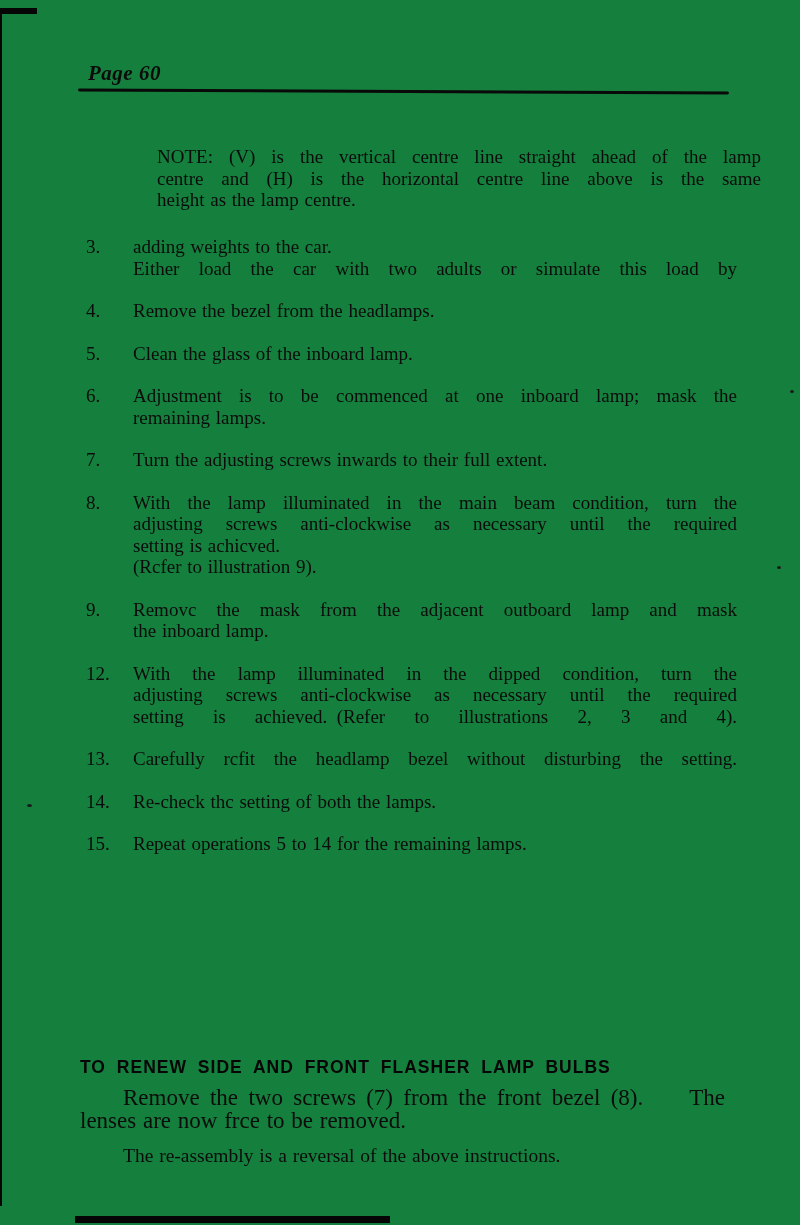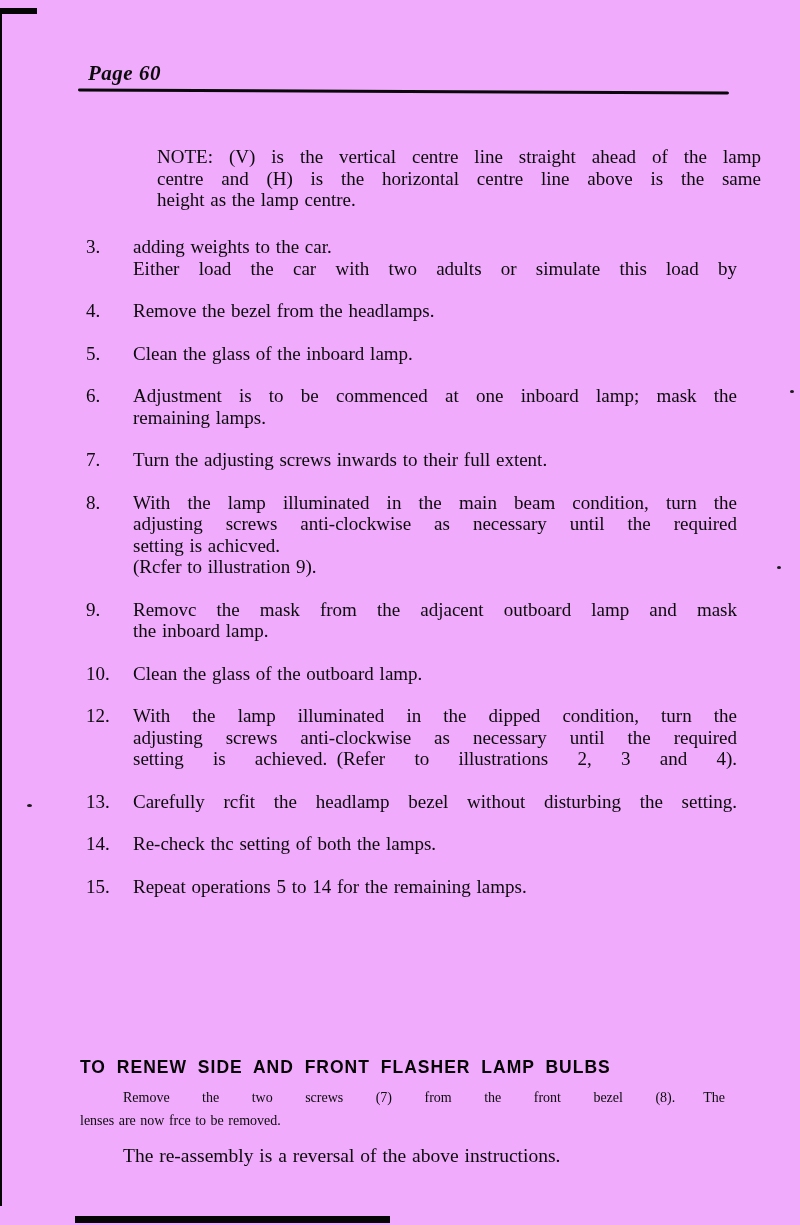--- a/index.html
+++ b/index.html
@@ -1,18 +1,18 @@
 <!DOCTYPE html>
 <html><head>
 <meta charset="utf-8">
 <style>
   html,body { margin:0; padding:0; background:#e8e8e8; }
   .page {
     position:relative; width:800px; height:1225px; margin:0 auto;
-    background:#f0abfc; color:#0b0b0b; overflow:hidden;
+    background:#15803d; color:#0b0b0b; overflow:hidden;
     font-family:"Liberation Serif", serif;
   }
   
   .tl-mark   { position:absolute; left:0; top:8px;  width:37px;  height:6px; background:#050505; }
   .edge-line { position:absolute; left:0; top:8px;  width:2px;   height:1198px; background:#050505; }
   .bottom-bar{ position:absolute; left:75px; top:1216px; width:315px; height:7px; background:#050505; }
   .speck     { position:absolute; background:#1a1a1a; border-radius:50%; }
   .speck.s1  { left:777px; top:566px; width:4px; height:3px; }
   .speck.s2  { left:27px;  top:804px; width:5px; height:3px; }
   .speck.s3  { left:790px; top:390px; width:4px; height:3px; }
@@ -41,21 +41,21 @@
   .line.j { text-align:justify; text-align-last:justify; }
 
   .sec-heading {
     position:absolute; left:80px; top:1056px;
     font-family:"Liberation Sans", sans-serif; font-weight:bold;
     font-size:17.5px; line-height:22px; letter-spacing:1px; word-spacing:5px;
     color:#060606;
   }
   .para1 {
     position:absolute; left:80px; top:1086px; width:645px;
-    font-size:14px; line-height:23px; word-spacing:1px;
+    font-size:23px; line-height:23px; word-spacing:1px;
   }
   .para2 {
     position:absolute; left:123px; top:1144px; width:620px;
     font-size:19.5px; line-height:23px; word-spacing:1px;
   }
 </style>
 </head>
 <body>
 
 <div class="page">
@@ -105,24 +105,20 @@
         <div class="line j">adjusting screws anti-clockwise as necessary until the required</div>
         <div class="line">setting is achicved.</div>
         <div class="line">(Rcfer to illustration 9).</div>
       </div>
       <div class="item">
         <span class="num">9.</span>
         <div class="line j">Removc the mask from the adjacent outboard lamp and mask</div>
         <div class="line">the inboard lamp.</div>
       </div>
       <div class="item">
-        <span class="num">10.</span>
-        <div class="line">Clean the glass of the outboard lamp.</div>
-      </div>
-      <div class="item">
         <span class="num">12.</span>
         <div class="line j">With the lamp illuminated in the dipped condition, turn the</div>
         <div class="line j">adjusting screws anti-clockwise as necessary until the required</div>
         <div class="line j">setting is achieved. (Refer to illustrations 2, 3 and 4).</div>
       </div>
       <div class="item">
         <span class="num">13.</span>
         <div class="line j">Carefully rcfit the headlamp bezel without disturbing the setting.</div>
       </div>
       <div class="item">

